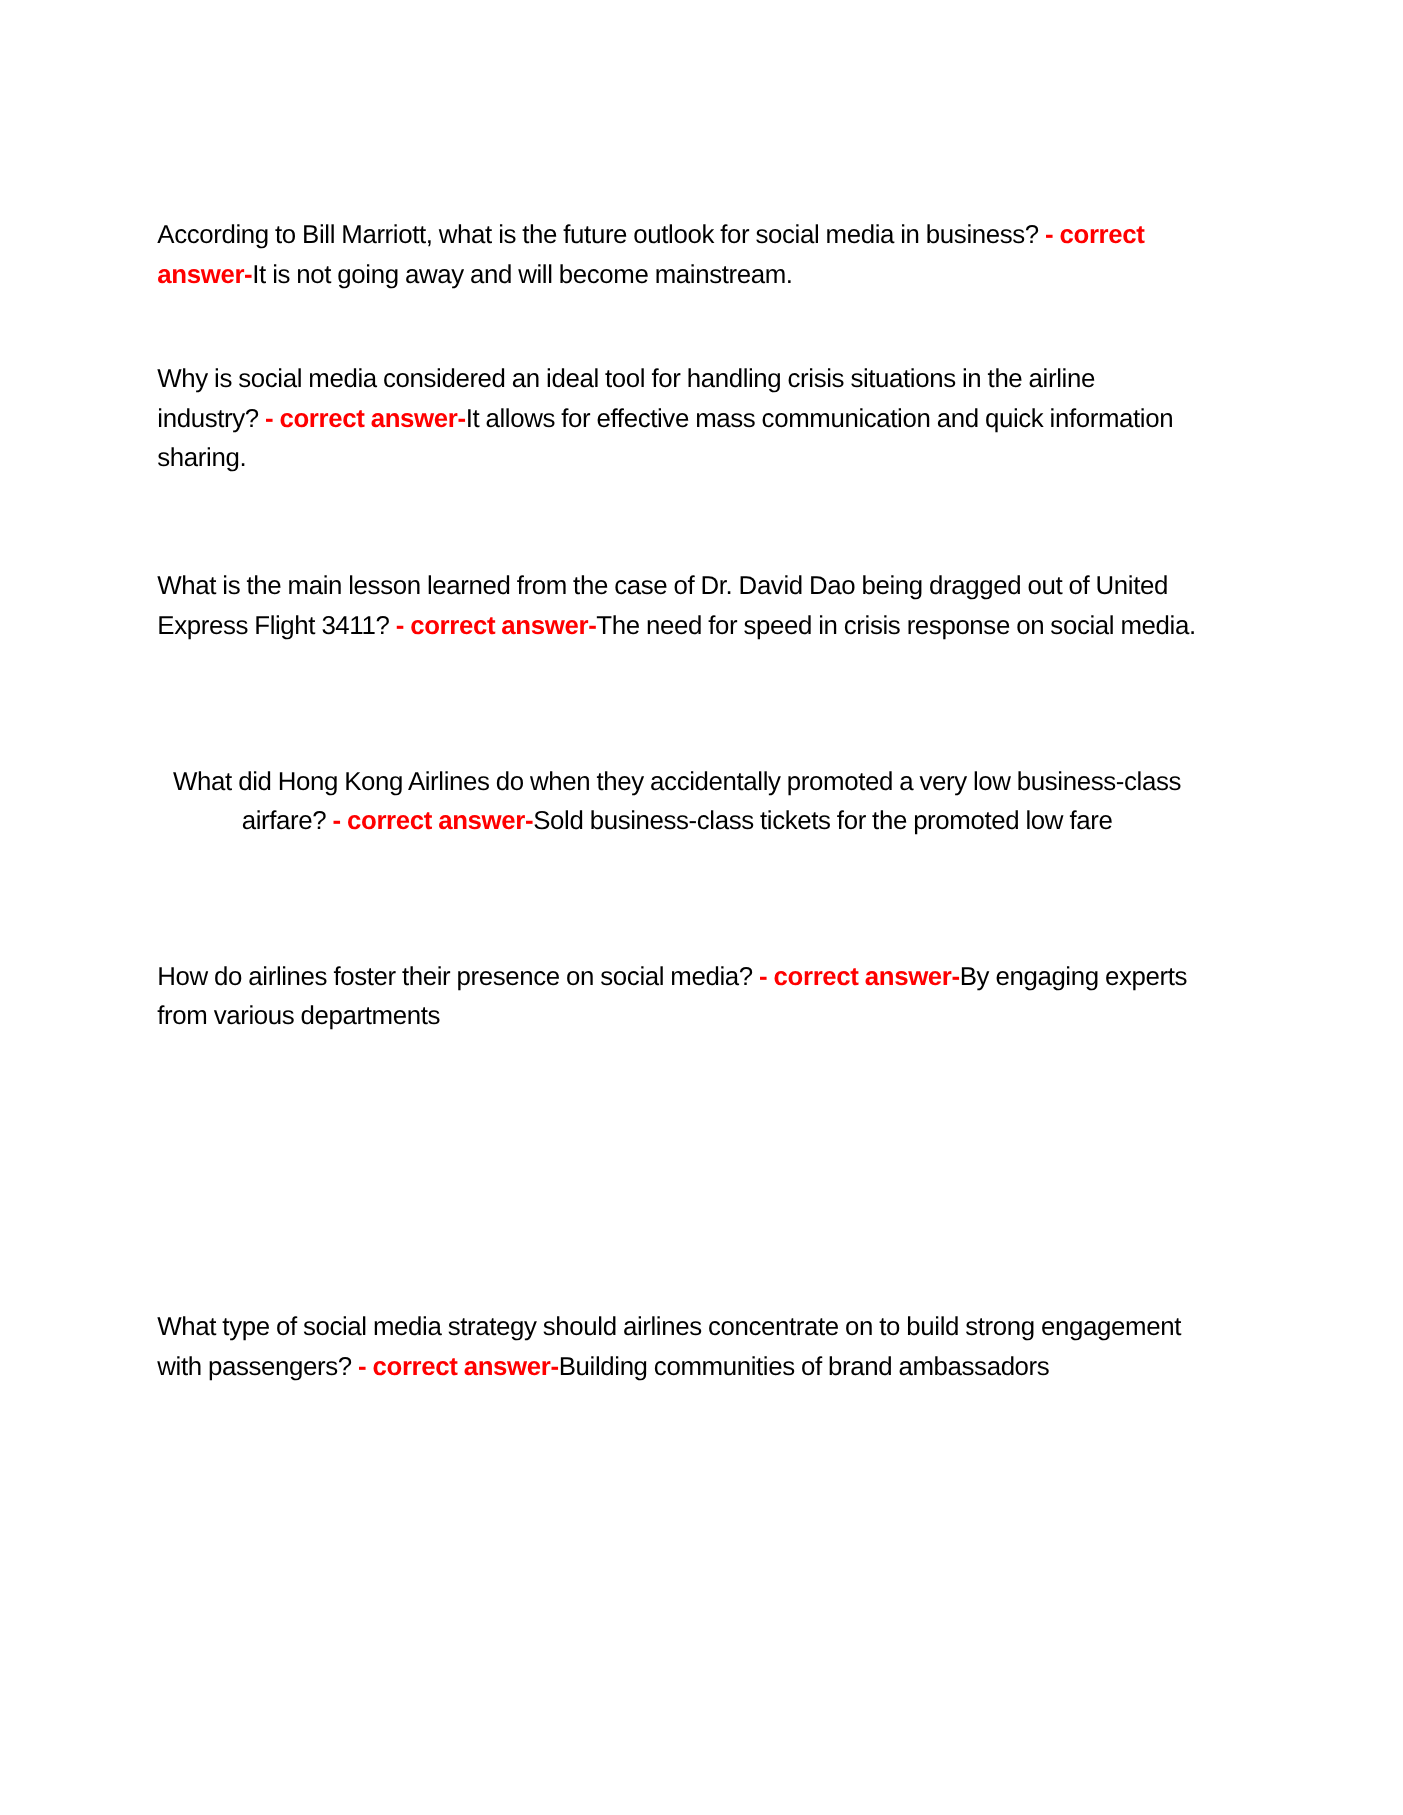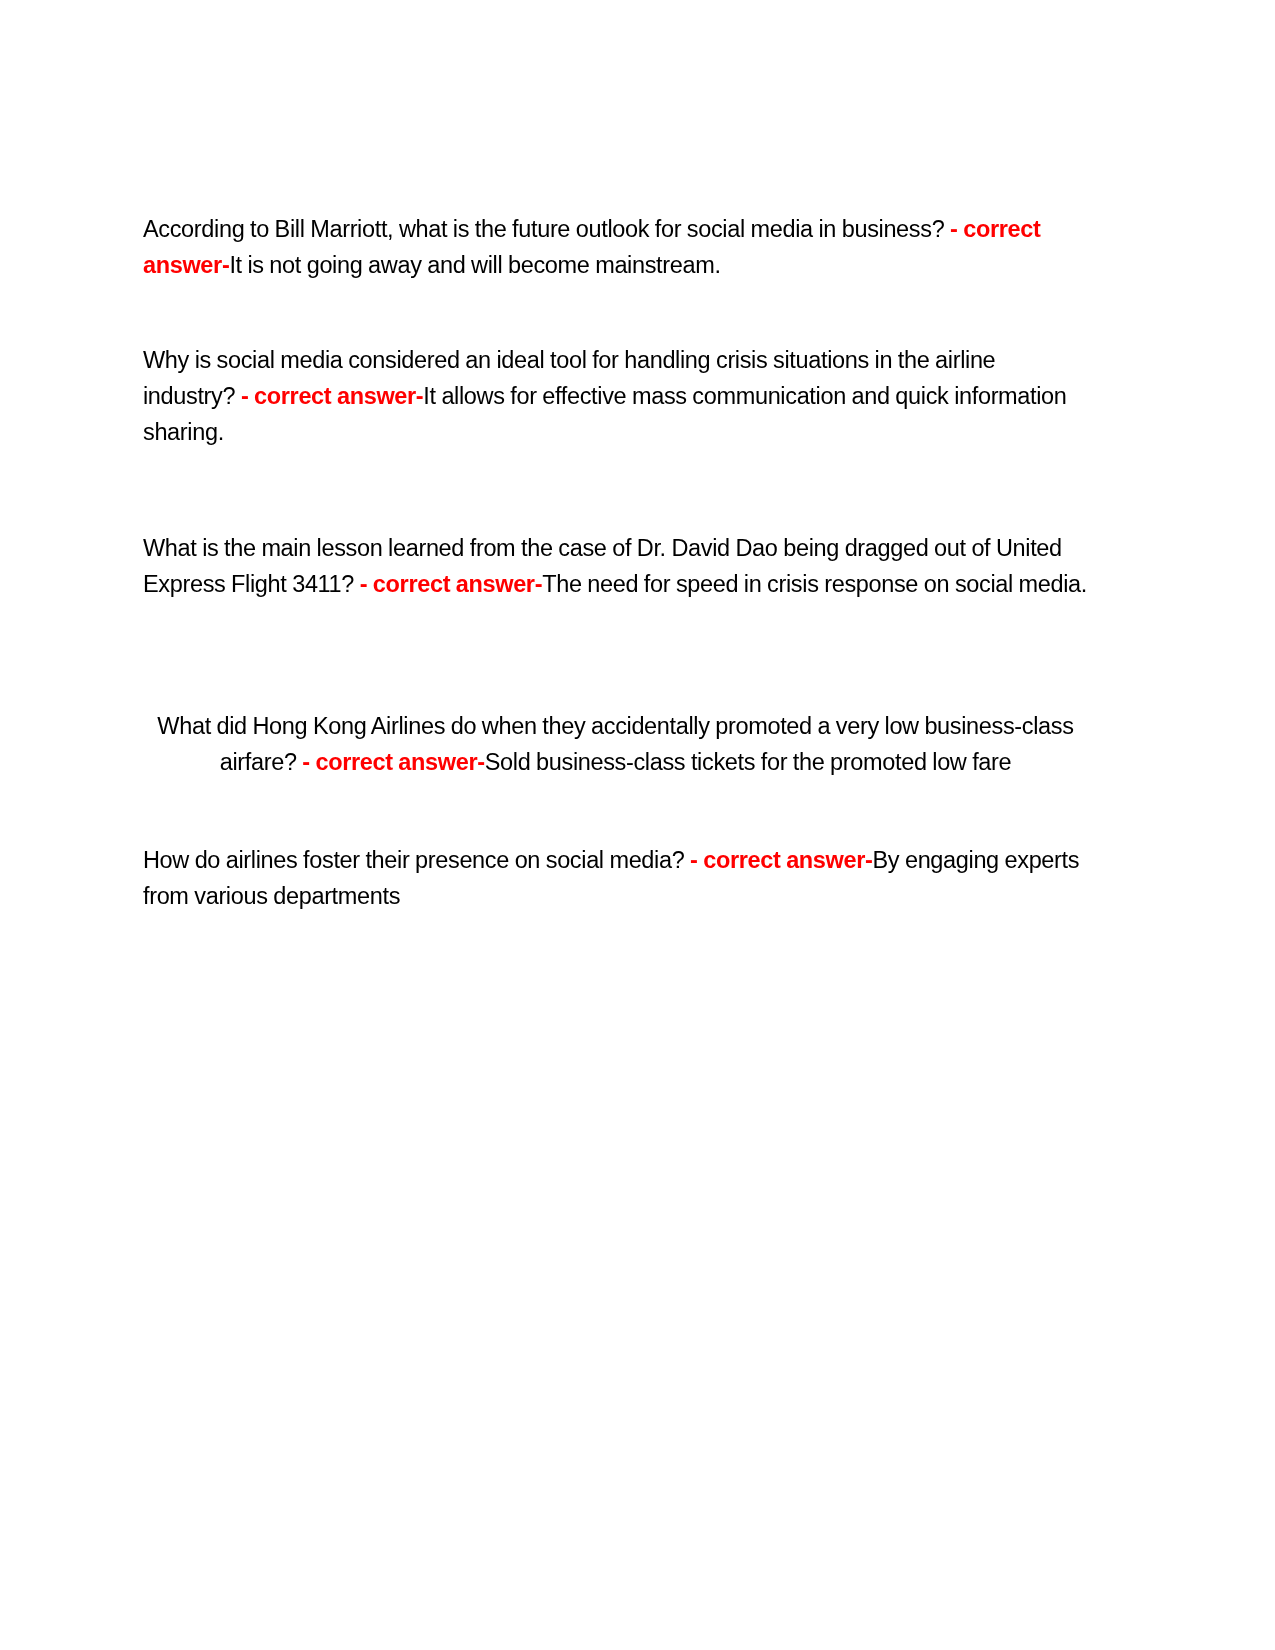--- a/index.html
+++ b/index.html
@@ -15,53 +15,53 @@
       font-family: "Liberation Sans", "DejaVu Sans", sans-serif;
       color: #000000;
     }
     .page {
       position: absolute;
       left: 0;
       top: 0;
       width: 1275px;
       height: 1346px;
       background: #ffffff;
-      margin-top: 16px;
     }
     .qa {
       position: absolute;
       left: 143px;
       width: 945px;
       font-size: 23.5px;
       line-height: 36px;
       letter-spacing: -0.35px;
       word-spacing: -0.5px;
     }
     .marker {
       color: #ff0000;
       font-weight: bold;
     }
     .q1 { top: 195px; }
     .q2 { top: 326px; }
     .q3 { top: 514px; }
     .q4 { top: 692px; text-align: center; }
-    .q5 { top: 826px; }
+    .q5 { top: 869px; }
     .q6 { top: 1010px; }
     .q7 { top: 1188px; }
   </style>
 </head>
 <body>
 
 <div class="page">
 
   <p class="qa q1" style="margin:0"><span>According to Bill Marriott, what is the future outlook for social media in business?</span> <span class="marker">- correct answer-</span><span>It is not going away and will become mainstream.</span></p>
 
   <p class="qa q2" style="margin:0"><span>Why is social media considered an ideal tool for handling crisis situations in the airline industry?</span> <span class="marker">- correct answer-</span><span>It allows for effective mass communication and quick information sharing.</span></p>
 
   <p class="qa q3" style="margin:0"><span>What is the main lesson learned from the case of Dr. David Dao being dragged out of United Express Flight 3411?</span> <span class="marker">- correct answer-</span><span>The need for speed in crisis response on social media.</span></p>
 
   <p class="qa q4" style="margin:0"><span>What did Hong Kong Airlines do when they accidentally promoted a very low business-class airfare?</span> <span class="marker">- correct answer-</span><span>Sold business-class tickets for the promoted low fare</span></p>
 
   <p class="qa q5" style="margin:0"><span>How do airlines foster their presence on social media?</span> <span class="marker">- correct answer-</span><span>By engaging experts from various departments</span></p>
 
 
+  <p class="qa q7" style="margin:0"><span>What type of social media strategy should airlines concentrate on to build strong engagement with passengers?</span> <span class="marker">- correct answer-</span><span>Building communities of brand ambassadors</span></p>
 
 </div>
 
 </body></html>

